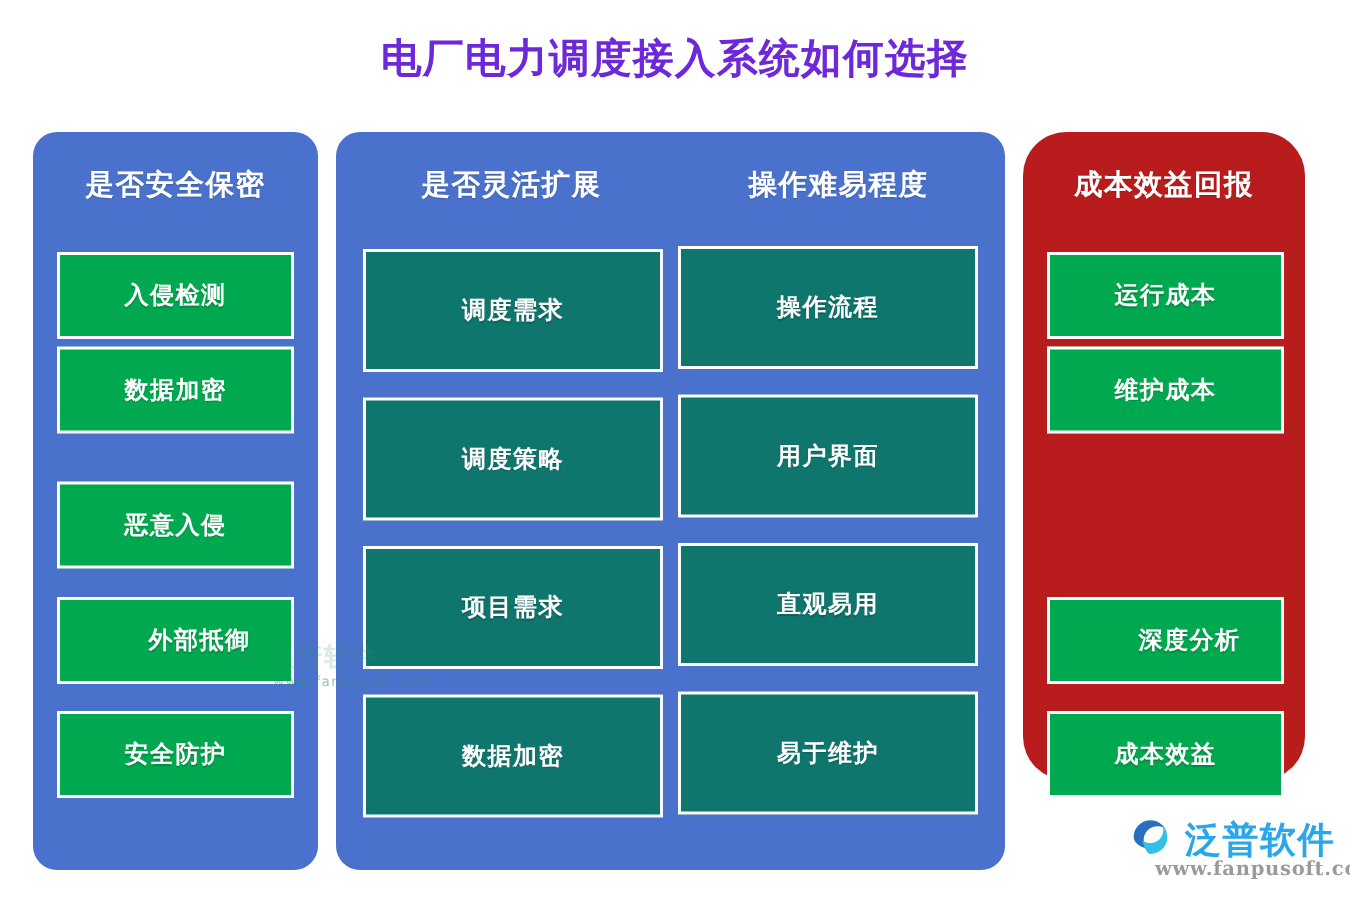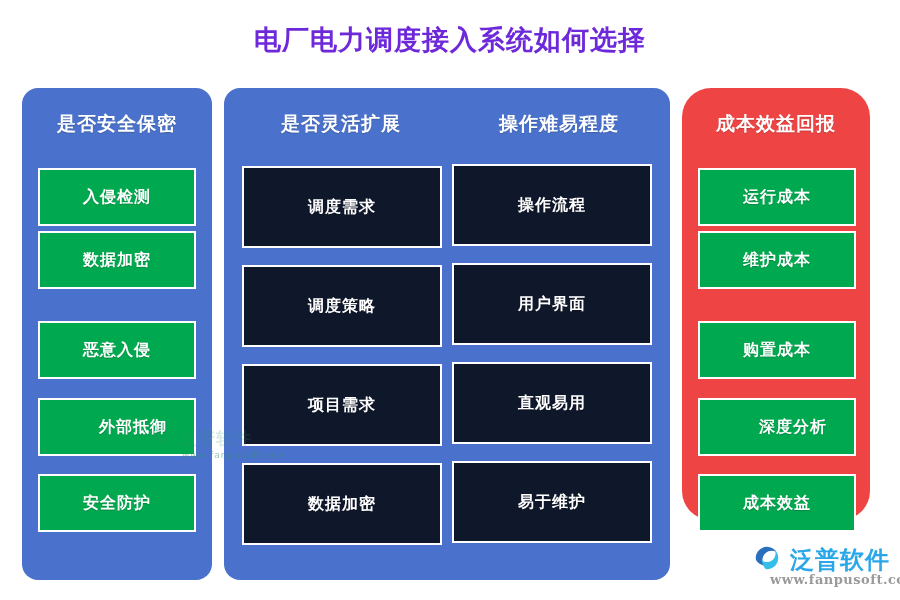--- a/index.html
+++ b/index.html
@@ -57,21 +57,21 @@
     width: 446px;
     height: 492px;
     background: #4a72cc;
   }
 
   .panel-right {
     left: 682px;
     top: 88px;
     width: 188px;
     height: 432px;
-    background: #ef4444;
+    background: #b91c1c;
     border-radius: 29px;
   }
 
   .panel-head {
     position: absolute;
     top: 20px;
     text-align: center;
     font-size: 19px;
     font-weight: bold;
     color: #ffffff;
@@ -108,21 +108,21 @@
     color: #ffffff;
     letter-spacing: 1px;
     text-shadow: 0 1px 1px rgba(0,0,0,0.20);
   }
 
   .item-green {
     background: #00a94f;
   }
 
   .item-blue {
-    background: #0f172a;
+    background: #0f766e;
   }
 
   
   .col-item {
     left: 16px;
     width: 158px;
     height: 58px;
   }
   .col-item.i0 { top: 80px; }
   .col-item.i1 { top: 143px; }
@@ -237,21 +237,20 @@
     <div class="item item-blue mid-item c1 r2">直观易用</div>
     <div class="item item-blue mid-item c1 r1">用户界面</div>
     <div class="item item-blue mid-item c1 r3">易于维护</div>
   </div>
 
   <div class="panel panel-right">
     <div class="panel-head">成本效益回报</div>
 
     <div class="item item-green col-item i0">运行成本</div>
     <div class="item item-green col-item i1">维护成本</div>
-    <div class="item item-green col-item i2">购置成本</div>
     <div class="item item-green col-item i3">深度分析</div>
     <div class="item item-green col-item i4">成本效益</div>
   </div>
 
   <div class="wm wm-faint">
     <span class="wm-mark">
       <svg width="22" height="22" viewBox="0 0 40 40" aria-hidden="true">
         <path d="M6 20c0-8 6-14 14-14 5 0 9 2 11 6-4-2-9-2-13 1-5 4-5 11-1 15-6-1-11-4-11-8z" fill="#2f8f6f"></path>
         <path d="M20 34c8 0 14-6 14-14 0-4-2-8-5-10 2 4 1 9-3 12-4 3-10 3-14 0 2 7 5 12 8 12z" fill="#2f8f6f"></path>
       </svg>

